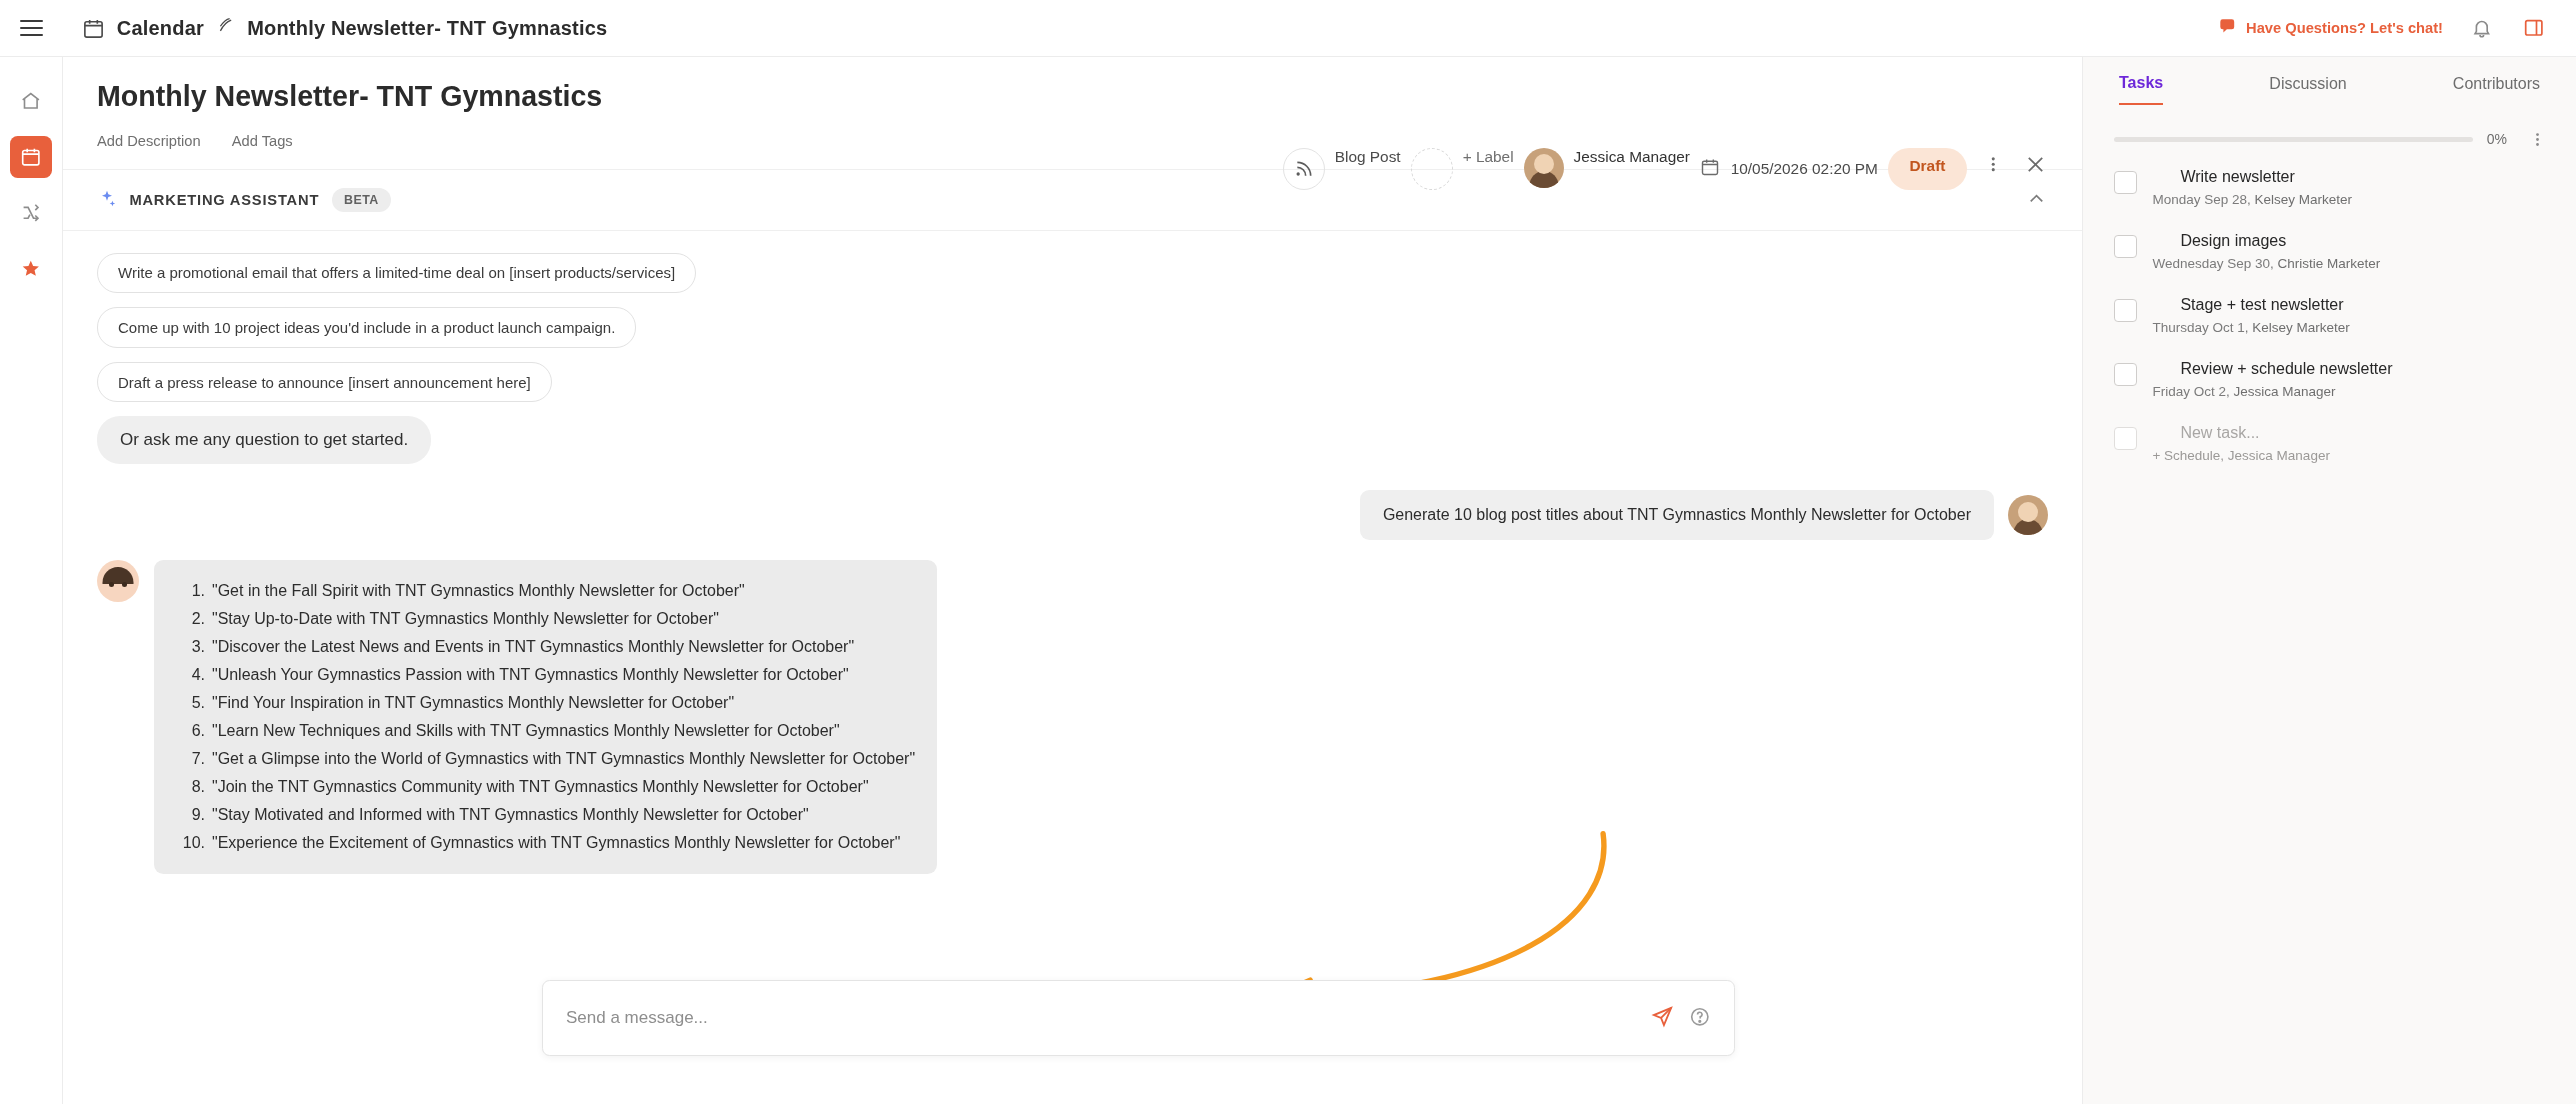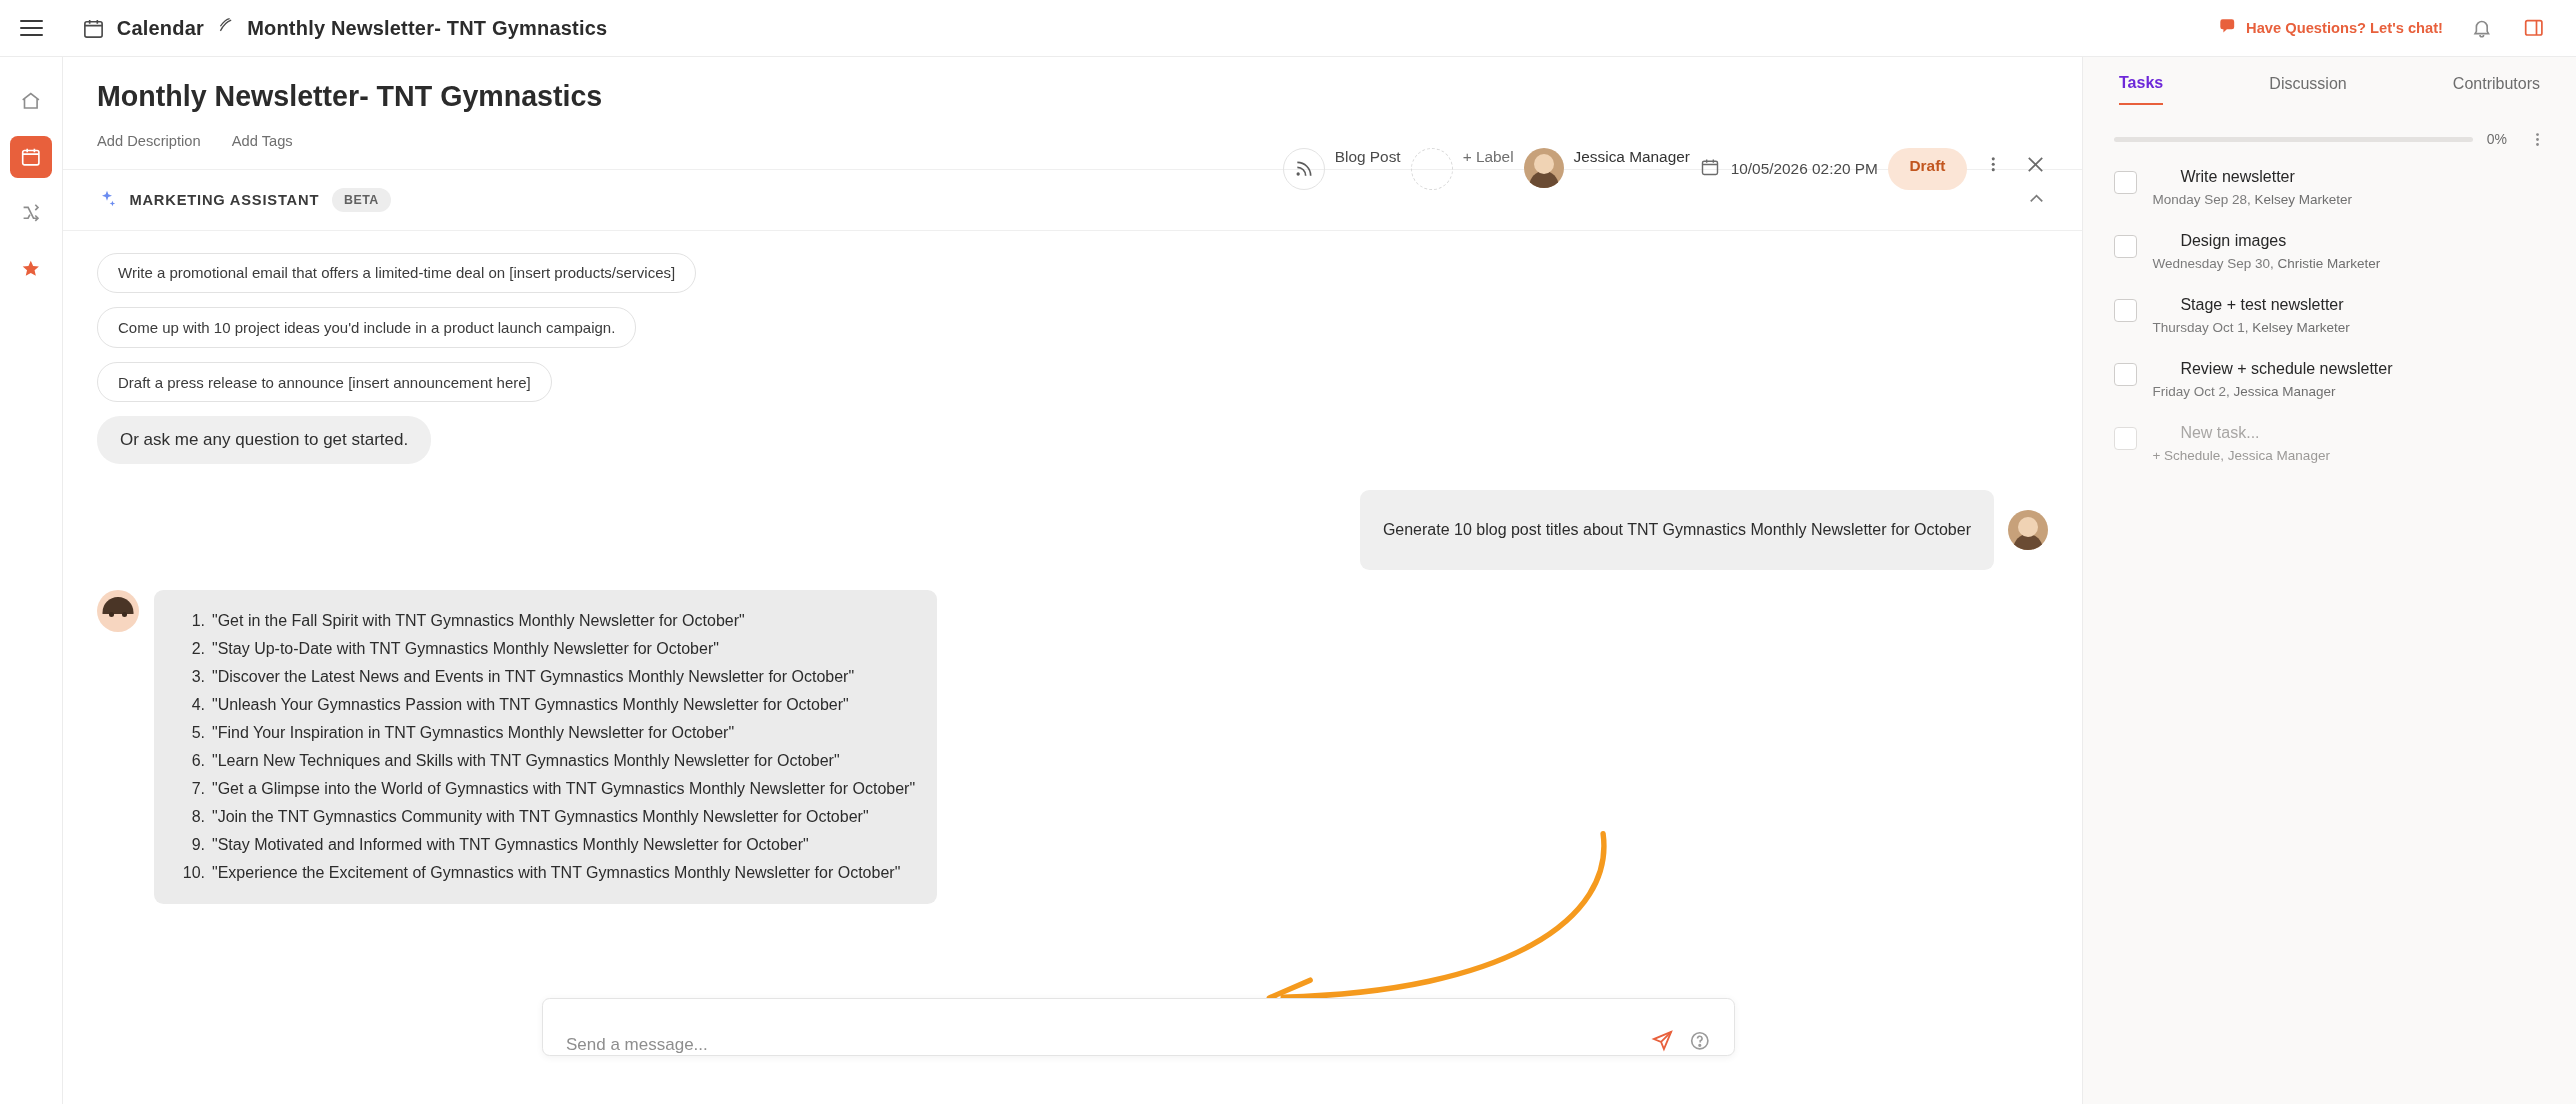--- a/index.html
+++ b/index.html
@@ -60,32 +60,32 @@
   .assist-bar { display: flex; align-items: center; gap: 12.4px; padding: 17px 34px; border-top: 0.8px solid #efefef; border-bottom: 0.8px solid #efefef; margin-top: 20px; }
   .assist-title { font-size: 14.7px; font-weight: bold; letter-spacing: 0.8px; color: #3a3a3a; }
   .beta { background: #ededed; color: #616161; font-size: 12.4px; font-weight: bold; border-radius: 14px; padding: 4.6px 12.4px; letter-spacing: 0.5px; }
   .assist-collapse { margin-left: auto; color: #7c7c7c; cursor: pointer; }
 
   
   .chat { flex: 1; position: relative; padding: 21.6px 34px 0 34px; overflow: hidden; }
   .suggestion { display: inline-block; border: 0.8px solid #e2e2e2; border-radius: 20px; padding: 10.8px 20px; font-size: 15px; color: #3b3b3b; background: #fff; margin-bottom: 14px; }
   .ask-bubble { display: inline-block; background: #efefef; border-radius: 23px; padding: 14px 23px; font-size: 17px; color: #2f2f2f; }
   .row-right { display: flex; justify-content: flex-end; align-items: center; gap: 14px; margin-top: 26px; }
-  .user-bubble { background: #efefef; border-radius: 9.3px; padding: 31px 23px; font-size: 16px; color: #2c2c2c; }
+  .user-bubble { background: #efefef; border-radius: 9.3px; padding: 16px 23px; font-size: 16px; color: #2c2c2c; }
   .row-bot { display: flex; align-items: flex-start; gap: 15.4px; margin-top: 20px; }
   .bot-avatar { width: 42px; height: 42px; border-radius: 50%; background: #f7d6c0; position: relative; flex: 0 0 42px; overflow: hidden; }
   .bot-avatar::before { content: ""; position: absolute; left: 50%; top: 6.2px; width: 31px; height: 17px; background: #4a3526; border-radius: 15.4px 15.4px 0 0; transform: translateX(-50%); }
   .bot-avatar .eye { position: absolute; top: 21.6px; width: 5.4px; height: 5.4px; background: #3b2a1d; border-radius: 50%; }
   .bot-avatar .eye.l { left: 11.6px; } .bot-avatar .eye.r { right: 11.6px; }
   .bot-bubble { background: #ebebeb; border-radius: 9.3px; padding: 17px 21.6px; max-width: 1008px; }
   .bot-bubble ol { list-style: none; counter-reset: item; }
   .bot-bubble li { counter-increment: item; font-size: 16px; color: #2c2c2c; line-height: 28px; padding-left: 36px; position: relative; white-space: nowrap; }
   .bot-bubble li::before { content: counter(item) "."; position: absolute; left: 0; width: 29px; text-align: right; color: #2c2c2c; }
 
-  .composer { position: absolute; left: 479px; bottom: 48px; width: 1193px; height: 58px; background: #fff; border: 0.8px solid #e4e4e4; border-radius: 7.7px; box-shadow: 0 1.5px 7.7px rgba(0,0,0,.05); display: flex; align-items: flex-end; padding: 0 23px; gap: 15.4px; }
+  .composer { position: absolute; left: 479px; bottom: 48px; width: 1193px; height: 76px; background: #fff; border: 0.8px solid #e4e4e4; border-radius: 7.7px; box-shadow: 0 1.5px 7.7px rgba(0,0,0,.05); display: flex; align-items: center; padding: 0 23px; gap: 15.4px; }
   .composer input { flex: 1; border: none; outline: none; font-size: 17px; color: #2c2c2c; font-family: "Liberation Sans", sans-serif; }
   .composer input::placeholder { color: #8e8e8e; }
   .send-icon { color: #e8603c; cursor: pointer; }
   .help-icon { color: #9a9a9a; cursor: pointer; }
 
   .arrow { position: absolute; left: 1189px; top: 595px; pointer-events: none; }
 
   
   .panel { width: 494px; flex: 0 0 494px; background: #faf9f8; border-left: 0.8px solid #ececec; display: flex; flex-direction: column; }
   .panel-tabs { display: flex; align-items: center; justify-content: space-between; padding: 17px 36px 0 36px; }

